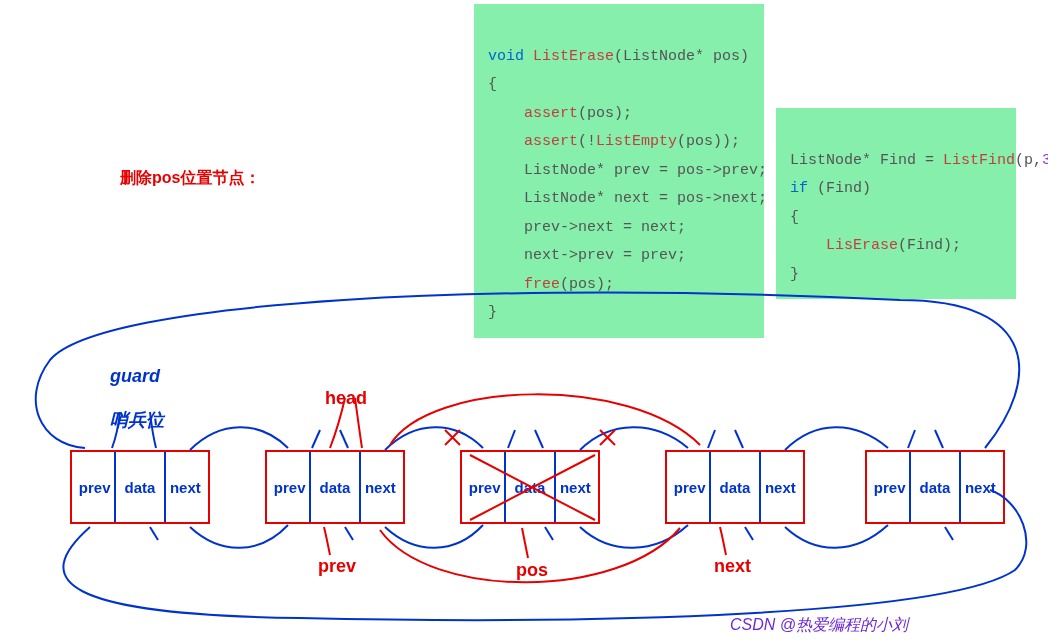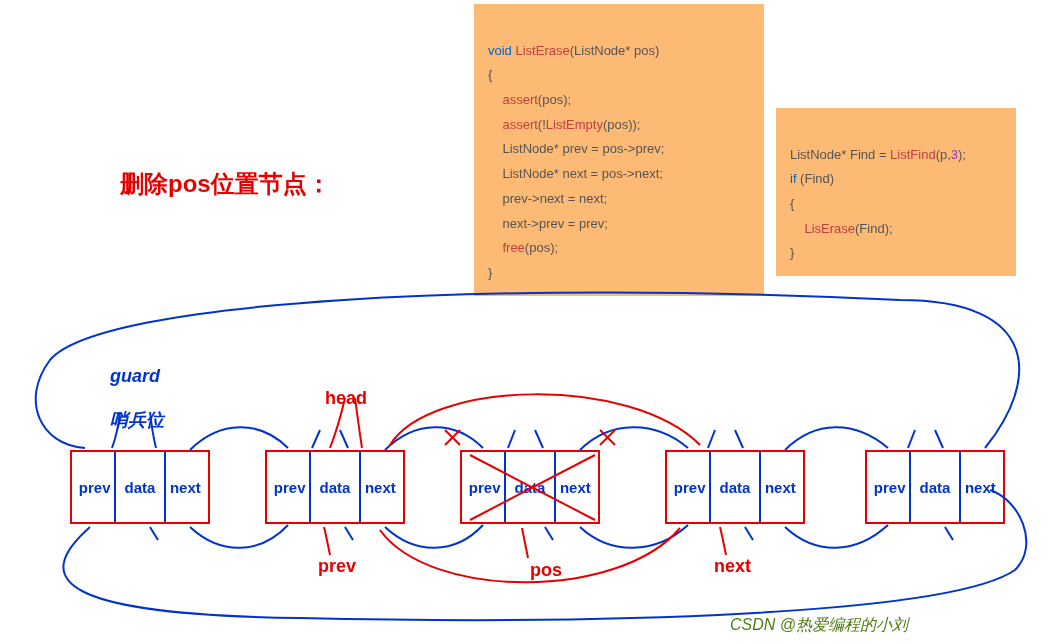--- a/index.html
+++ b/index.html
@@ -8,28 +8,28 @@
     height: 644px;
     position: relative;
     font-family: "Microsoft YaHei", sans-serif;
     background: #fff;
     overflow: hidden;
   }
   .title {
     position: absolute;
     color: #e60000;
     font-weight: bold;
-    font-size: 24px;
+    font-size: 16px;
   }
   .code-block {
     position: absolute;
-    background: #fdba74;
+    background: #86efac;
     padding: 10px 14px;
-    font-family: Liberation Sans, sans-serif;
-    font-size: 13px;
+    font-family: Liberation Mono, monospace;
+    font-size: 15px;
     line-height: 1.9;
     color: #555;
     white-space: pre;
   }
   .kw-blue { color: #0066cc; }
   .kw-red { color: #c04040; }
   .kw-purple { color: #9933cc; }
   .label {
     position: absolute;
     font-weight: bold;
@@ -62,21 +62,21 @@
     justify-content: space-around;
     color: #0033cc;
     font-weight: bold;
     font-size: 15px;
   }
   .node-labels span { width: 33%; text-align: center; }
   .watermark {
     position: absolute;
     bottom: 8px;
     right: 140px;
-    color: #4d7c0f;
+    color: #6d28d9;
     font-size: 16px;
     font-style: italic;
   }
   svg.overlay {
     position: absolute;
     top: 0; left: 0;
     width: 1048px;
     height: 644px;
     pointer-events: none;
   }
@@ -102,21 +102,21 @@
 <span>ListNode* Find = </span><span class="kw-red">ListFind</span><span>(p,</span><span class="kw-purple">3</span><span>);</span>
 <span class="kw-blue">if</span><span> (Find)</span>
 <span>{</span>
     <span class="kw-red">LisErase</span><span>(Find);</span>
 <span>}</span></div>
 
 <div class="label blue" style="left:110px; top:366px;font-style:italic;">guard</div>
 <div class="label blue" style="left:110px; top:408px;font-style:italic;">哨兵位</div>
 <div class="label red" style="left:325px; top:388px;">head</div>
 <div class="label red" style="left:318px; top:556px;">prev</div>
-<div class="label red" style="left:516px; top:560px;margin-left:14px;">pos</div>
+<div class="label red" style="left:516px; top:560px;">pos</div>
 <div class="label red" style="left:714px; top:556px;">next</div>
 
 <div class="node" style="left:70px; top:450px;">
   <div class="node-labels">
     <span>prev</span>
     <span>data</span>
     <span>next</span>
   </div>
 </div>
 <div class="node" style="left:265px; top:450px;">

